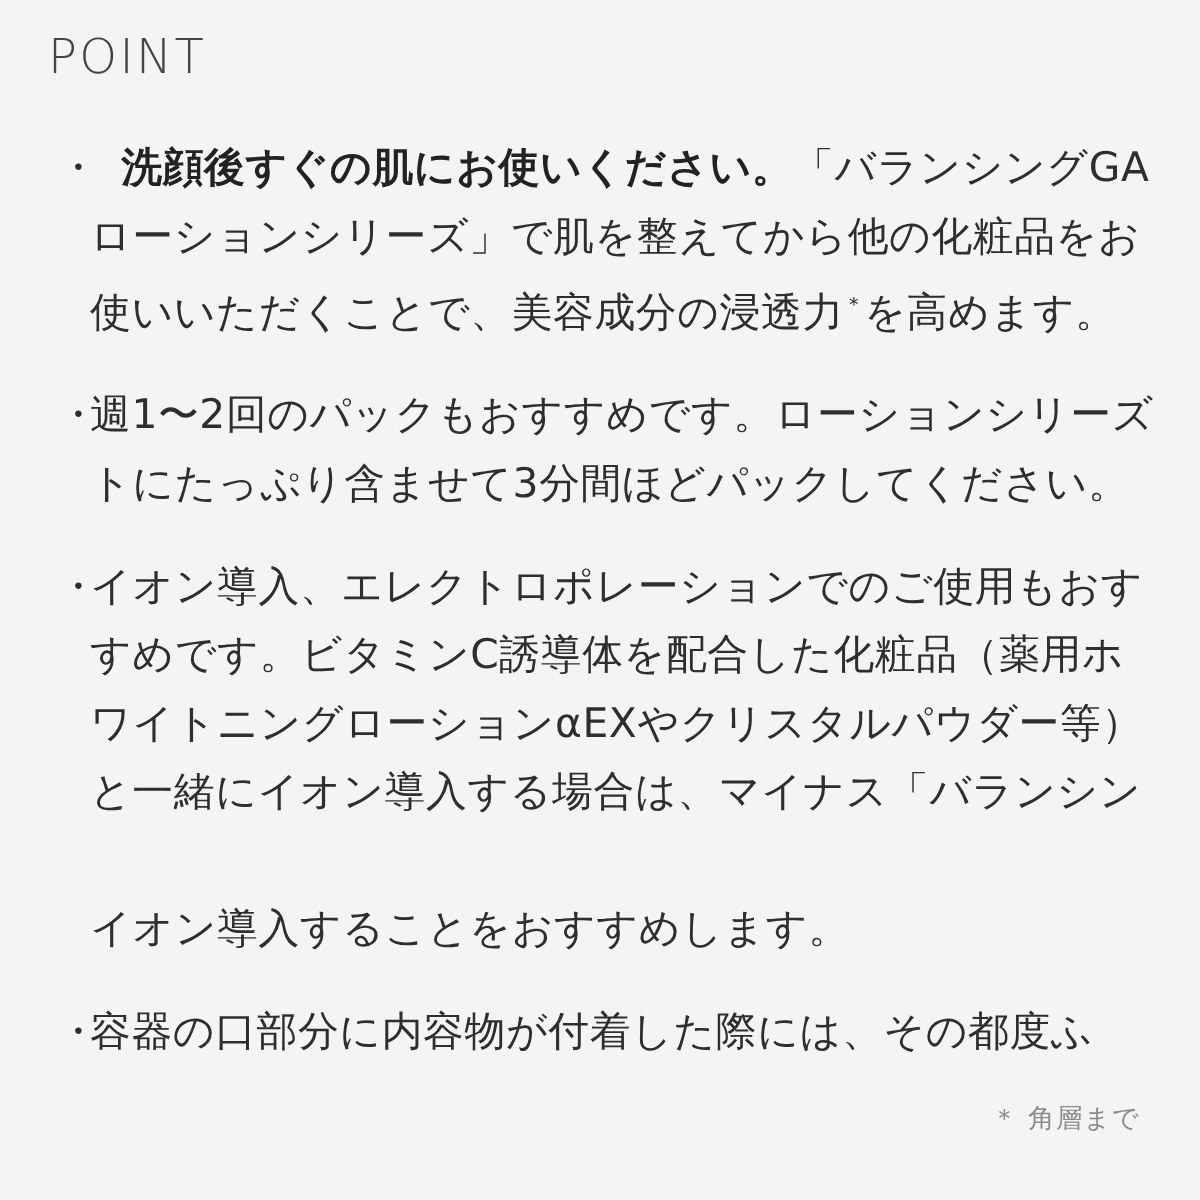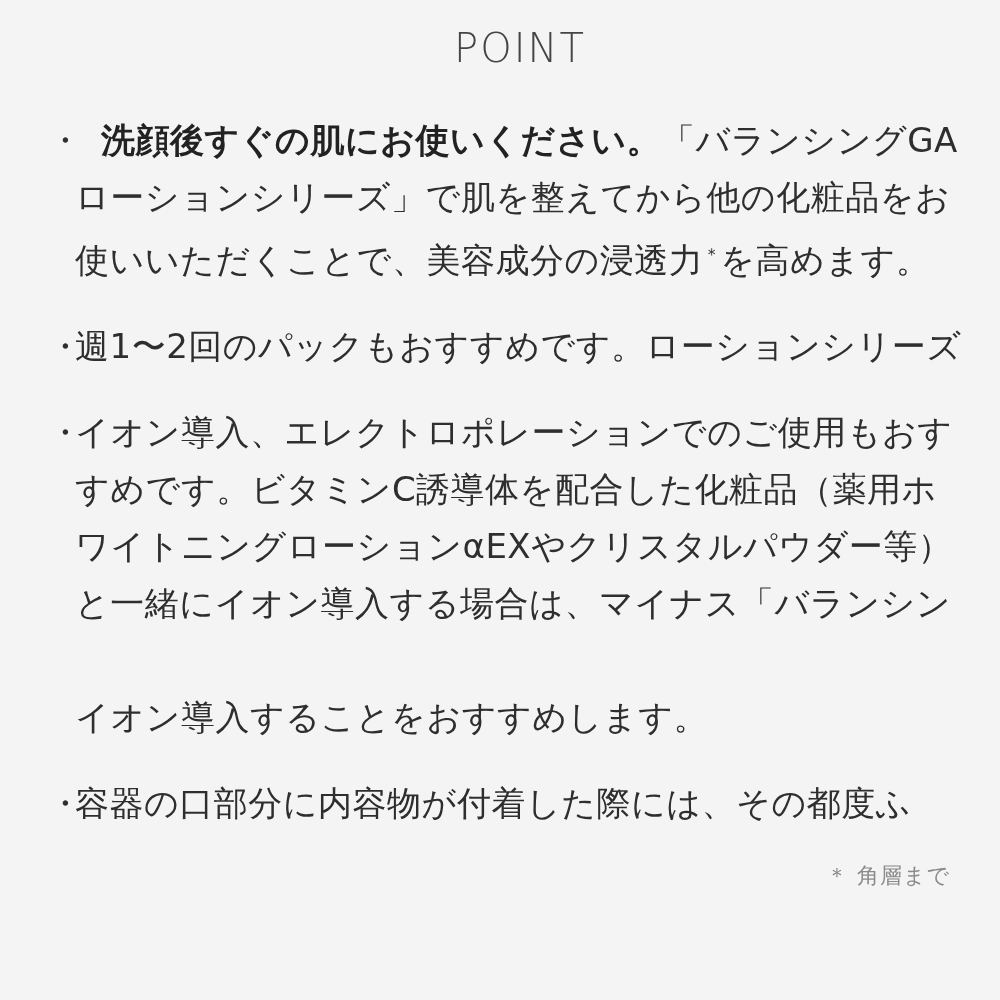--- a/index.html
+++ b/index.html
@@ -14,21 +14,20 @@
     font-family: "DejaVu Sans", "Liberation Sans", sans-serif;
   }
   .panel {
     width: 1000px;
     height: 1000px;
     box-sizing: border-box;
     position: relative;
   }
   .title {
     margin: 28px 0 0 0;
-    text-align: center;
     font-size: 40px;
     font-weight: 200;
     letter-spacing: 2px;
     color: #454545;
     line-height: 40px;
     padding-left: 40px;
   }
   .content {
     padding: 44px 25px 0 55px;
     box-sizing: border-box;
@@ -79,20 +78,21 @@
   <div class="content">
 
     <p class="bullet">
       <span class="marker">・</span><span class="bold-lead">洗顔後すぐの肌にお使いください。</span><span>「バランシングGA</span><br>
       <span>ローションシリーズ」で肌を整えてから他の化粧品をお</span><br>
       <span>使いいただくことで、美容成分の浸透力</span><sup class="sup-mark">＊</sup><span>を高めます。</span>
     </p>
 
     <p class="bullet">
       <span class="marker">・</span><span>週1〜2回のパックもおすすめです。ローションシリーズ</span><br>
+      <span>トにたっぷり含ませて3分間ほどパックしてください。</span>
     </p>
 
     <p class="bullet">
       <span class="marker">・</span><span>イオン導入、エレクトロポレーションでのご使用もおす</span><br>
       <span>すめです。ビタミンC誘導体を配合した化粧品（薬用ホ</span><br>
       <span>ワイトニングローションαEXやクリスタルパウダー等）</span><br>
       <span>と一緒にイオン導入する場合は、マイナス「バランシン</span><br>
       <br>
       <span>イオン導入することをおすすめします。</span>
     </p>

